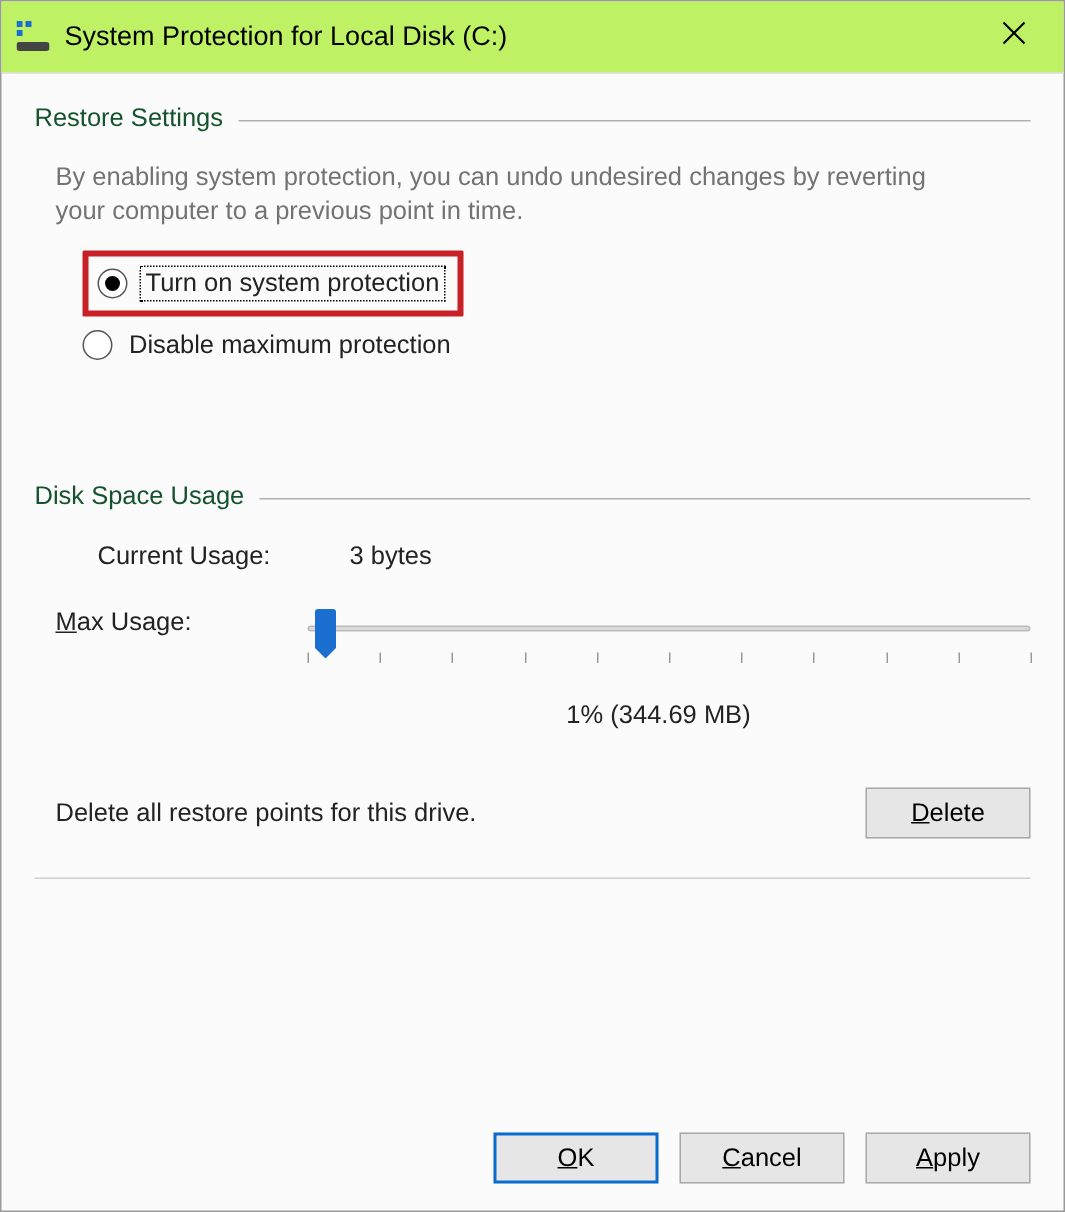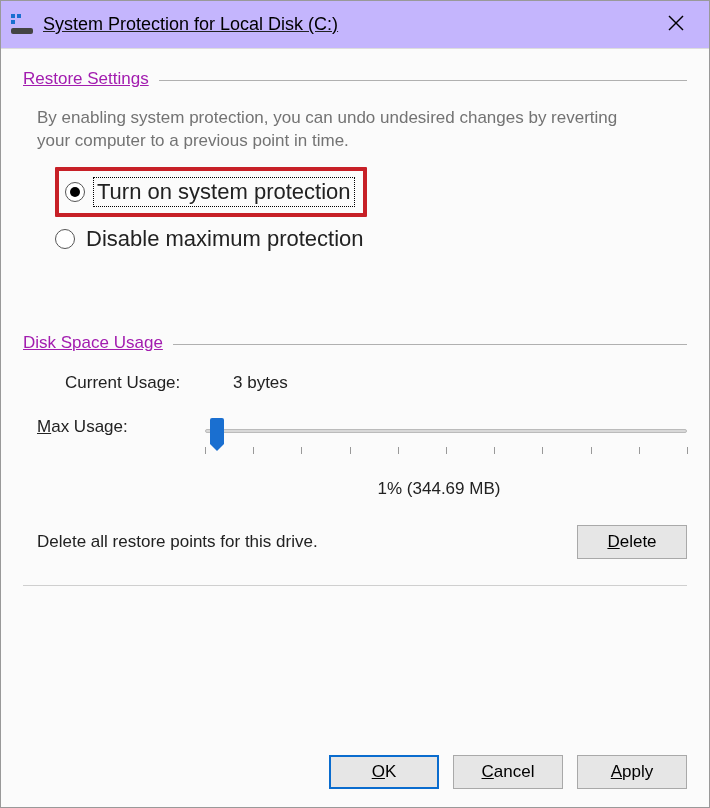--- a/index.html
+++ b/index.html
@@ -14,23 +14,22 @@
   .window {
     width: 710px; height: 808px;
     border: 1px solid #999;
     background: #fbfbfb;
     display: flex; flex-direction: column;
   }
   .titlebar {
     height: 48px;
     display: flex; align-items: center;
     padding: 0 10px 0 10px;
-    background: #c4b5fd;
+    background: #bef264;
     border-bottom: 1px solid #ddd;
-    text-decoration: underline;
   }
   .titlebar .app-icon {
     width: 22px; height: 22px;
     margin-right: 10px;
     display: inline-flex; align-items: flex-end;
   }
   .titlebar .title-text { flex: 0 0 auto; font-size: 18px; color: #000; }
   .titlebar .spacer { flex: 1 1 auto; }
   .titlebar .close-btn {
     width: 46px; height: 100%;
@@ -40,23 +39,22 @@
   .body {
     flex: 1 1 auto;
     padding: 14px 22px 10px 22px;
     display: flex; flex-direction: column;
   }
   .groupheader {
     display: flex; align-items: center;
     margin-top: 6px; margin-bottom: 4px;
   }
   .groupheader .gh-label {
-    color: #a21caf; font-size: 17px; white-space: nowrap;
+    color: #14532d; font-size: 17px; white-space: nowrap;
     padding-right: 10px;
-    text-decoration: underline;
   }
   .groupheader .gh-line {
     flex: 1 1 auto;
     border-top: 1px solid #b0b0b0;
     height: 0;
     margin-top: 3px;
   }
   .desc {
     color: #737373; font-size: 17px; line-height: 1.35;
     padding: 14px 4px 10px 14px;
@@ -72,21 +70,21 @@
     border: 1.5px solid #555; border-radius: 50%;
     display: inline-flex; align-items: center; justify-content: center;
     margin-right: 8px;
     background: #fff;
     flex: 0 0 auto;
   }
   .radio-outer.checked .radio-inner {
     width: 10px; height: 10px;
     background: #000; border-radius: 50%;
   }
-  .radio-label { font-size: 22px; padding: 1px 3px; }
+  .radio-label { font-size: 17px; padding: 1px 3px; }
   .radio-label.focus {
     border: 1px dotted #000;
   }
   .highlight-box {
     border: 4px solid #c72027;
     padding: 6px 8px 6px 6px;
     display: inline-flex; align-items: center;
     border-radius: 1px;
   }
   .spacer-v { flex: 0 0 auto; height: 58px; }
@@ -128,21 +126,21 @@
   .slider-ticks span {
     position: absolute; width: 1px; height: 7px;
     background: #999; top: 0;
   }
   .slider-value-row {
     text-align: center; font-size: 17px; margin-top: 20px;
     padding-left: 168px;
   }
   .delete-row {
     display: flex; align-items: center;
-    margin-top: 26px;
+    margin-top: 38px;
     padding-left: 14px;
   }
   .delete-row .txt { flex: 1 1 auto; }
   .winbtn {
     min-width: 110px; height: 34px;
     background: #e6e6e6;
     border: 1px solid #a9a9a9;
     font-family: inherit; font-size: 17px; color: #000;
     display: inline-flex; align-items: center; justify-content: center;
     padding: 0 18px;

